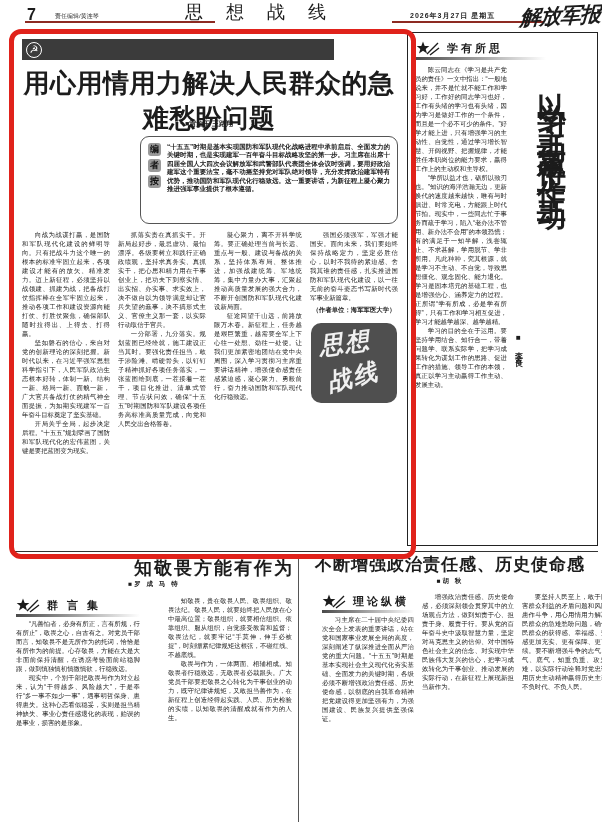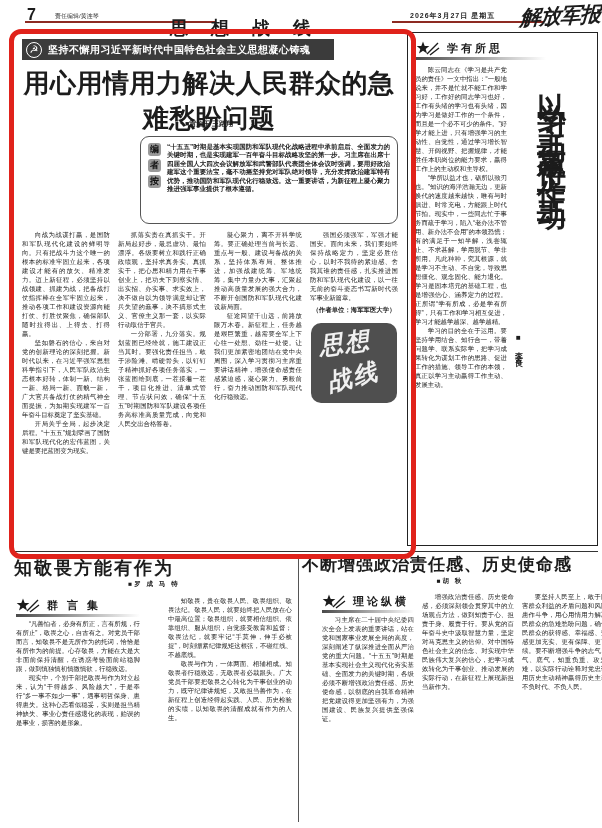--- a/index.html
+++ b/index.html
@@ -3,22 +3,22 @@
 <meta charset="utf-8">
 <style>
   html,body{margin:0;padding:0;background:#e8e8e8;}
   .page{position:relative;width:602px;height:828px;background:#fff;overflow:hidden;
         font-family:"Liberation Sans","DejaVu Sans",sans-serif;color:#1c1c1c;}
   
   .pagenum{position:absolute;left:27px;top:6px;font-size:16px;font-weight:bold;}
   .editor{position:absolute;left:55px;top:12px;font-size:6px;color:#333;}
   .hdr-rule-left{position:absolute;left:25px;top:21px;width:190px;height:2px;background:#8d2a22;}
   .hdr-rule-right{position:absolute;left:392px;top:21px;width:152px;height:2px;background:#8d2a22;}
-  .sec-name{position:absolute;left:170px;top:16px;width:180px;text-align:left;
-            font-size:18px;font-weight:700;letter-spacing:9px;}
+  .sec-name{position:absolute;left:170px;top:0;width:180px;text-align:center;
+            font-size:18px;font-weight:400;letter-spacing:9px;}
   .date{position:absolute;left:410px;top:11px;font-size:7px;font-weight:bold;letter-spacing:1px;}
   .masthead{position:absolute;left:520px;top:2px;font-size:21px;font-weight:900;
             font-family:"Liberation Serif","DejaVu Serif",serif;font-style:italic;
             transform:skewX(-6deg) rotate(-3deg);letter-spacing:-1px;}
   
   .redbox{position:absolute;left:9px;top:29px;width:397px;height:520px;border:5px solid #e0221b;
           border-radius:12px;z-index:50;pointer-events:none;background:transparent;}
   
   .banner{position:absolute;left:22px;top:39px;width:312px;height:21px;background:#3b3b3b;
           color:#fff;display:flex;align-items:center;gap:6px;padding-left:4px;box-sizing:border-box;}
@@ -63,25 +63,25 @@
   .right-head{position:absolute;left:8px;top:6px;width:130px;}
   .right-text{position:absolute;left:7px;top:32px;width:92px;height:472px;overflow:hidden;}
   .right-text p{margin:0;text-indent:2em;text-align:justify;font-size:6.4px;line-height:9px;}
   .vbyline{position:absolute;left:104px;top:300px;writing-mode:vertical-rl;text-orientation:upright;
            font-size:8px;font-weight:bold;letter-spacing:3px;}
   .vtitle{position:absolute;left:124px;top:36px;height:470px;writing-mode:vertical-rl;
           text-orientation:upright;font-size:29px;font-weight:900;letter-spacing:11px;}
   
   .mid-rule{position:absolute;left:12px;top:551px;width:586px;height:1px;background:#333;}
   .v-rule{position:absolute;left:298px;top:556px;width:1px;height:266px;background:#555;}
-  .bl-head{position:absolute;left:14px;top:556px;width:280px;text-align:left;font-size:18px;font-weight:900;letter-spacing:2px;}
+  .bl-head{position:absolute;left:14px;top:556px;width:280px;text-align:right;font-size:18px;font-weight:900;letter-spacing:2px;}
   .bl-byline{position:absolute;left:14px;top:580px;width:280px;text-align:center;font-size:6.5px;font-weight:bold;letter-spacing:2px;}
   .bl-cols{position:absolute;left:16px;top:596px;width:276px;height:226px;display:flex;gap:28px;}
   .blcol{width:133px;height:226px;}
-  .br-head{position:absolute;left:302px;top:553px;width:296px;font-size:17px;font-weight:900;letter-spacing:1px;}
+  .br-head{position:absolute;left:302px;top:553px;width:296px;text-align:center;font-size:17px;font-weight:900;letter-spacing:1px;}
   .br-byline{position:absolute;left:302px;top:577px;width:296px;text-align:center;font-size:6.5px;font-weight:bold;letter-spacing:2px;}
   .br-cols{position:absolute;left:322px;top:592px;width:294px;height:230px;display:flex;gap:8px;align-items:center;}
   .brcol{width:92px;height:230px;}
 </style>
 </head>
 <body>
 
 <div class="page">
 
   <div class="pagenum">7</div>
@@ -89,21 +89,20 @@
   <div class="hdr-rule-left"></div>
   <div class="hdr-rule-right"></div>
   <div class="sec-name">思 想 战 线</div>
   <div class="date">2026年3月27日  星期五</div>
   <div class="masthead">解放军报</div>
 
   <div class="redbox"></div>
 
   <div class="banner">
     <span class="emblem">☭</span>
-    <span class="banner-text">坚持不懈用习近平新时代中国特色社会主义思想凝心铸魂</span>
   </div>
   <div class="headline">用心用情用力解决人民群众的急难愁盼问题</div>
   <div class="byline-main">■雷治玉  王路翔</div>
 
 
   <div class="ednote">
     <div class="ednote-label">
       <span>编</span>
       <span>者</span>
       <span>按</span>

